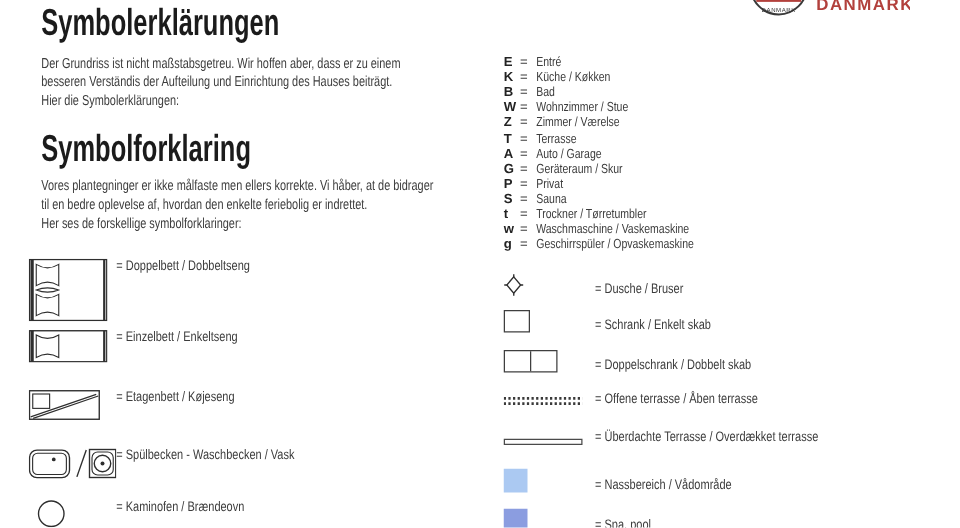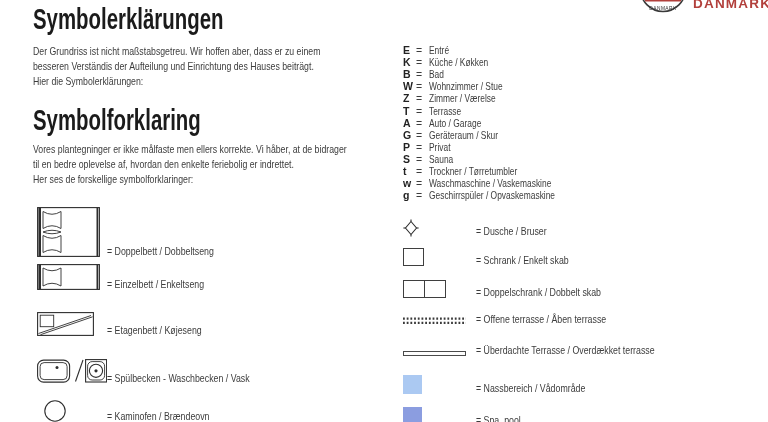--- a/index.html
+++ b/index.html
@@ -15,21 +15,21 @@
   #h-de{top:2px}
   #h-da{top:103px}
   .para{
     position:absolute;left:33px;width:500px;font-size:11.5px;line-height:15.2px;
     color:#3c3c3c;white-space:pre-line;transform:scaleX(.76);transform-origin:left top;
   }
   #p-de{top:44px}
   #p-da{top:142px}
 
   
-  .lrow{position:absolute;left:37px;display:flex;align-items:flex-end}
+  .lrow{position:absolute;left:23px;display:flex;align-items:flex-start}
   .lrow .iconbox{width:70px;flex:none;display:flex;align-items:center}
   .slabel{
     font-size:11px;color:#3c3c3c;white-space:nowrap;
     transform:scaleX(.8);transform-origin:left center;
   }
   #lrow0{top:207px;height:50px}
   #lrow1{top:264px;height:26px}
   #lrow2{top:312px;height:24px}
   #lrow3{top:358px;height:26px}
   #lrow4{top:400px;height:22px}
@@ -59,21 +59,21 @@
   .dot{fill:#2e2e2e;stroke:none}
 
   .cab{width:19px;height:16px;border:1.2px solid #3f3f3f;background:#fff}
   .cab2{width:41px;height:16px;border:1.2px solid #3f3f3f;background:#fff;display:flex}
   .cab2 .half{width:50%;height:100%}
   .cab2 .half:first-child{border-right:1.2px solid #3f3f3f}
   .cov{width:61px;height:3px;border:1px solid #4a4a4a;background:#fdfdfd}
   .wet{width:19px;height:19px;background:#abc9f2}
   .spa{width:19px;height:19px;background:#8b9de0}
 
-  .logo{position:absolute;left:636px;top:0;width:132px;height:15px;overflow:hidden}
+  .logo{position:absolute;left:596px;top:0;width:132px;height:15px;overflow:hidden}
   .logo svg{position:absolute;left:0;top:-37px}
 </style>
 </head>
 <body>
 
 <div class="logo">
   <svg width="132" height="52">
     <circle cx="27" cy="26" r="22.5" fill="#ffffff" stroke="#3a3a3a" stroke-width="1.6"></circle>
     <rect x="9" y="22" width="36" height="16.5" fill="#b2403c"></rect>
     <text x="27" y="46.5" text-anchor="middle" font-size="4.8" letter-spacing="0.5" fill="#2e2e2e">DANMARK</text>

